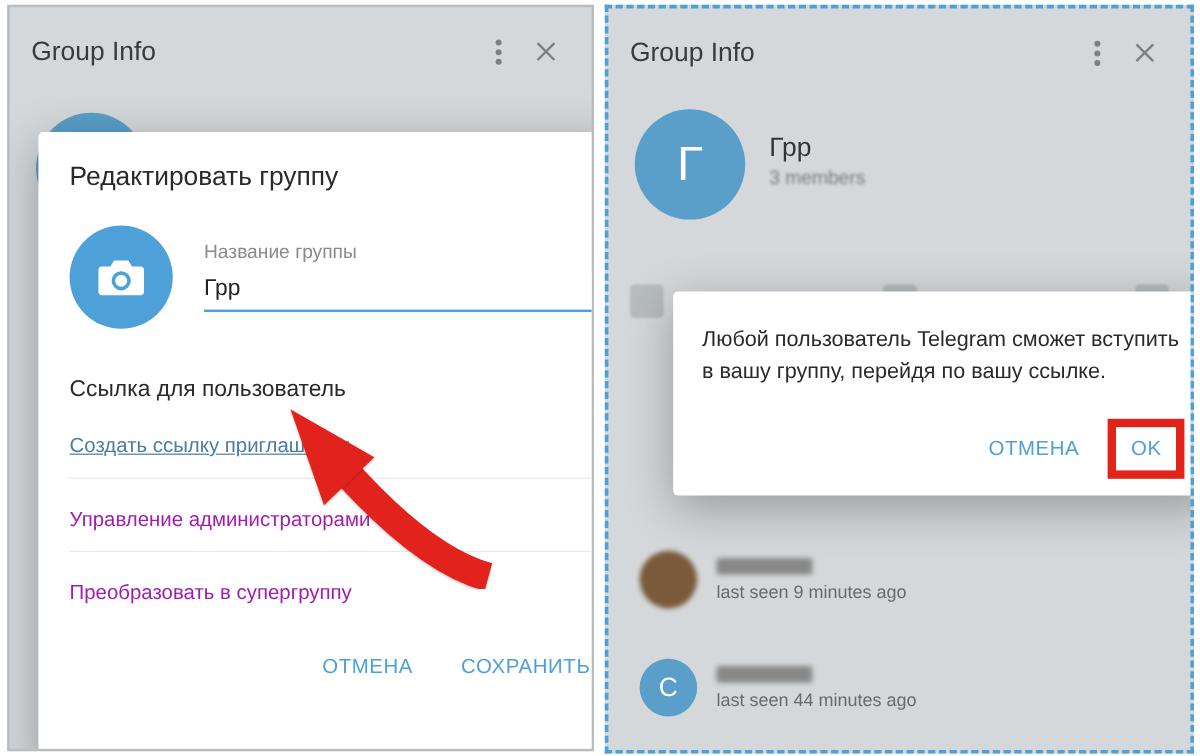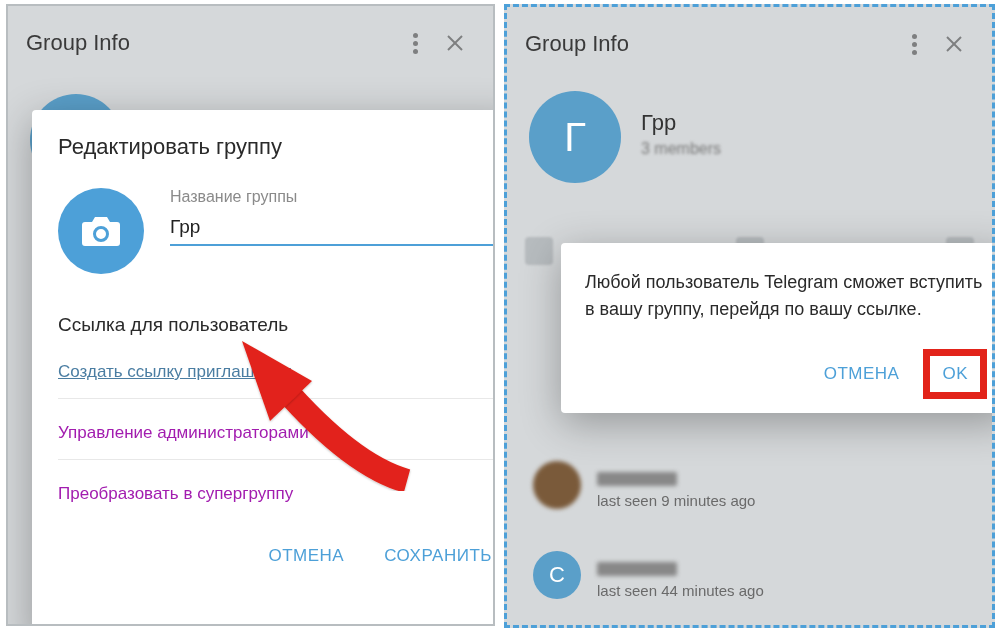--- a/index.html
+++ b/index.html
@@ -10,29 +10,29 @@
 .header{height:74px;display:flex;align-items:center;padding:0 18px}
 .header-title{font-size:22px;color:#3a3a3a;font-weight:500;flex:1}
 .header-ico{width:40px;height:40px;display:flex;align-items:center;justify-content:center;color:#5a5a5a;font-size:22px;opacity:.7}
 .dots{display:flex;flex-direction:column;gap:3px}
 .dots span{width:5px;height:5px;border-radius:50%;background:#5a5a5a}
 .x-ico svg{width:20px;height:20px;stroke:#5a5a5a;stroke-width:2}
 .bg-avatar{width:92px;height:92px;border-radius:50%;background:#5a9fc9;margin:14px 0 0 22px;display:flex;align-items:center;justify-content:center;color:#fff;font-size:40px}
 .bg-group{position:absolute;left:134px;top:103px}
 .bg-group-name{font-size:22px;color:#333;font-weight:500}
 .bg-group-sub{font-size:16px;color:#7a7a7a;margin-top:4px;filter:blur(1.5px)}
-.bg-row{position:absolute;left:26px;right:26px;height:52px;display:flex;align-items:flex-end;gap:16px}
+.bg-row{position:absolute;left:26px;right:26px;height:52px;display:flex;align-items:center;gap:16px}
 .bg-row .circ{width:48px;height:48px;border-radius:50%}
 .bg-row .txt{flex:1}
 .bg-row .t1{height:14px;width:80px;background:#888;border-radius:2px;filter:blur(2px);margin-bottom:6px}
 .bg-row .t2{font-size:15px;color:#6a6a6a;filter:blur(.4px)}
 .dialog{position:absolute;background:#fff;border-radius:4px;box-shadow:0 10px 40px rgba(0,0,0,.3)}
 .dlg1{left:24px;top:104px;width:438px;height:490px;padding:24px 26px 18px}
 .dlg1-title{font-size:22px;color:#2a2a2a;margin-bottom:28px}
-.edit-row{display:flex;align-items:flex-start;gap:26px;margin-bottom:40px}
+.edit-row{display:flex;align-items:center;gap:26px;margin-bottom:40px}
 .cam{width:86px;height:86px;border-radius:50%;background:#4da0d8;display:flex;align-items:center;justify-content:center}
 .cam svg{width:40px;height:34px;fill:#fff}
 .name-col{flex:1}
 .name-lbl{font-size:16px;color:#8a8a8a;margin-bottom:6px}
 .name-inp{width:100%;border:none;border-bottom:2px solid #4da0d8;font-size:19px;padding:4px 0 6px;outline:none;color:#222}
 .name-inp::after{content:"|"}
 .section-title{font-size:19px;color:#2a2a2a;margin-bottom:18px}
 .link-item{font-size:17px;color:#4a7da2;text-decoration:underline;padding:8px 0 16px;border-bottom:1px solid #e8e8e8;margin-bottom:16px}
 .link-item2{font-size:17px;color:#a21caf;padding:8px 0 16px;border-bottom:1px solid #e8e8e8;margin-bottom:16px}
 .dlg1-actions{display:flex;justify-content:flex-end;gap:32px;margin-top:18px}

